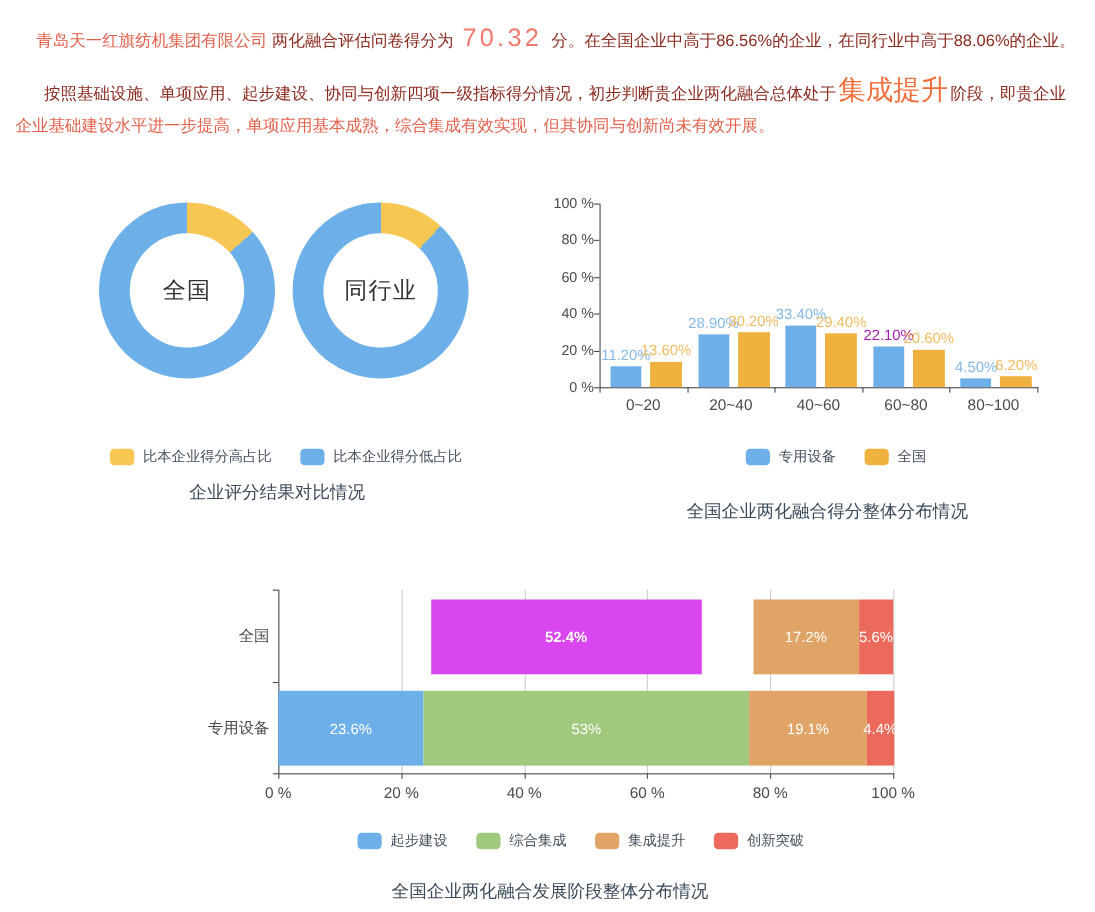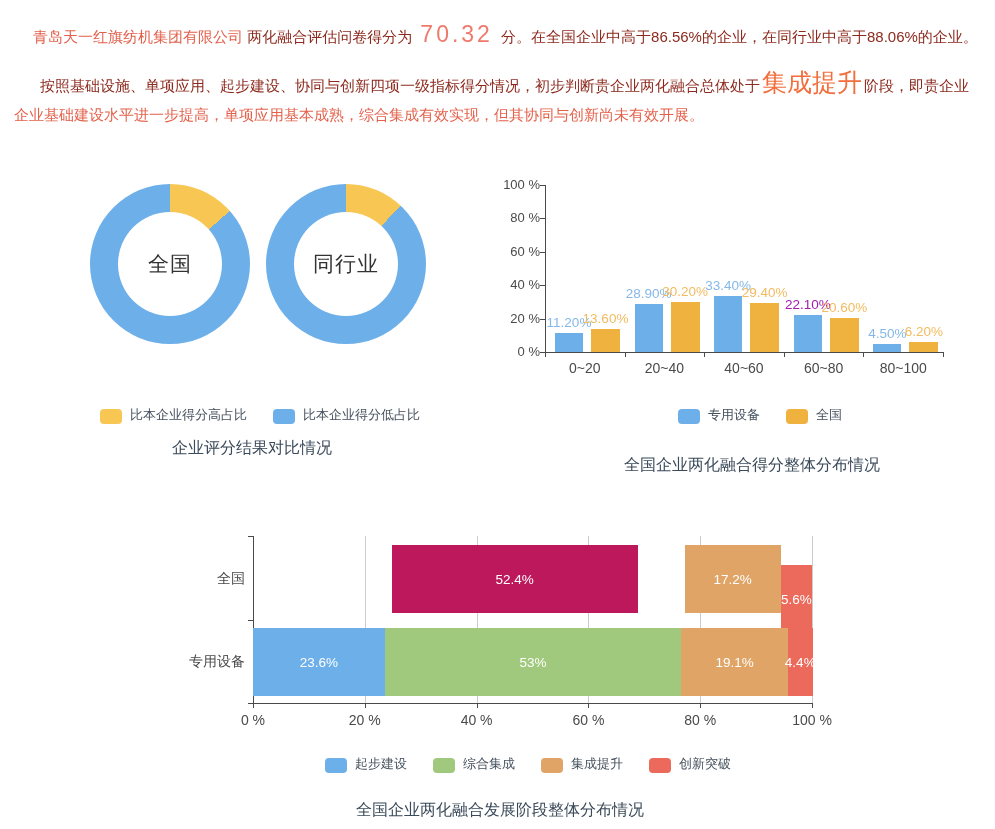--- a/index.html
+++ b/index.html
@@ -11,21 +11,21 @@
   #para1 .company { color:#E2604C; }
   #para1 .score { color:#EF7A6C; font-size:23px; letter-spacing:3px; padding:0 4px; }
   #para2 { position:absolute; left:14px; top:68px; width:968px; line-height:29px; font-size:15px; color:#8C2A1E; text-indent:26px; }
   #para2 .stage { color:#F26E3C; font-size:25px; padding:0 2px; }
   #para2 .tail { color:#E4614B; }
 
   
   .abs { position:absolute; }
   .chart-title { position:absolute; font-size:16px; color:#3B4A5A; white-space:nowrap; transform:translateX(-50%); }
   .legend { position:absolute; display:flex; align-items:center; }
-  .legend-item { display:flex; align-items:flex-end; margin-right:26px; }
+  .legend-item { display:flex; align-items:center; margin-right:26px; }
   .legend-swatch { width:22px; height:15px; border-radius:4px; margin-right:8px; }
   .legend-label { font-size:13px; color:#44505C; white-space:nowrap; }
 
   
   .donut { position:absolute; width:160px; height:160px; border-radius:50%; }
   .donut .hole { position:absolute; left:28px; top:28px; width:104px; height:104px; background:#fff; border-radius:50%; display:flex; align-items:center; justify-content:center; }
   .donut .hole span { font-size:21px; color:#333; letter-spacing:1px; }
 
   
   #bar-chart { position:absolute; left:500px; top:178px; width:470px; height:205px; }
@@ -157,27 +157,27 @@
         <div class="xtick-label" style="left: 174.8px; top: 179px;">20 %</div>
         <div class="tickmark" style="left: 286.6px; top: 170px; width: 1px; height: 5px;"></div>
         <div class="xtick-label" style="left: 286.6px; top: 179px;">40 %</div>
         <div class="tickmark" style="left: 398.4px; top: 170px; width: 1px; height: 5px;"></div>
         <div class="xtick-label" style="left: 398.4px; top: 179px;">60 %</div>
         <div class="tickmark" style="left: 510.2px; top: 170px; width: 1px; height: 5px;"></div>
         <div class="xtick-label" style="left: 510.2px; top: 179px;">80 %</div>
         <div class="tickmark" style="left: 622px; top: 170px; width: 1px; height: 5px;"></div>
         <div class="xtick-label" style="left: 622px; top: 179px;">100 %</div>
         <div class="hrow-label" style="left: -15px; top: 37px;">全国</div>
-        <div class="hseg" style="left: 201.632px; top: 12px; width: 246px; height: 68px; background: #be185d;">
+        <div class="hseg" style="left: 201.632px; top: 12px; width: 246px; height: 68px; background: #d946ef; font-weight: bold;">
           <span>52.4%</span>
         </div>
         <div class="hseg" style="left: 494.548px; top: 12px; width: 96.148px; height: 68px; background: rgb(224, 164, 102);">
           <span>17.2%</span>
         </div>
-        <div class="hseg" style="left: 590.696px; top: 12px; width: 31.304px; height: 68px; background: rgb(235, 106, 91); margin-top: 20px;">
+        <div class="hseg" style="left: 590.696px; top: 12px; width: 31.304px; height: 68px; background: rgb(235, 106, 91);">
           <span>5.6%</span>
         </div>
         <div class="hrow-label" style="left: -15px; top: 120px;">专用设备</div>
         <div class="hseg" style="left: 63px; top: 95px; width: 131.924px; height: 68px; background: rgb(109, 175, 233);">
           <span>23.6%</span>
         </div>
         <div class="hseg" style="left: 194.924px; top: 95px; width: 296.27px; height: 68px; background: rgb(160, 201, 126);">
           <span>53%</span>
         </div>
         <div class="hseg" style="left: 491.194px; top: 95px; width: 106.769px; height: 68px; background: rgb(224, 164, 102);">

